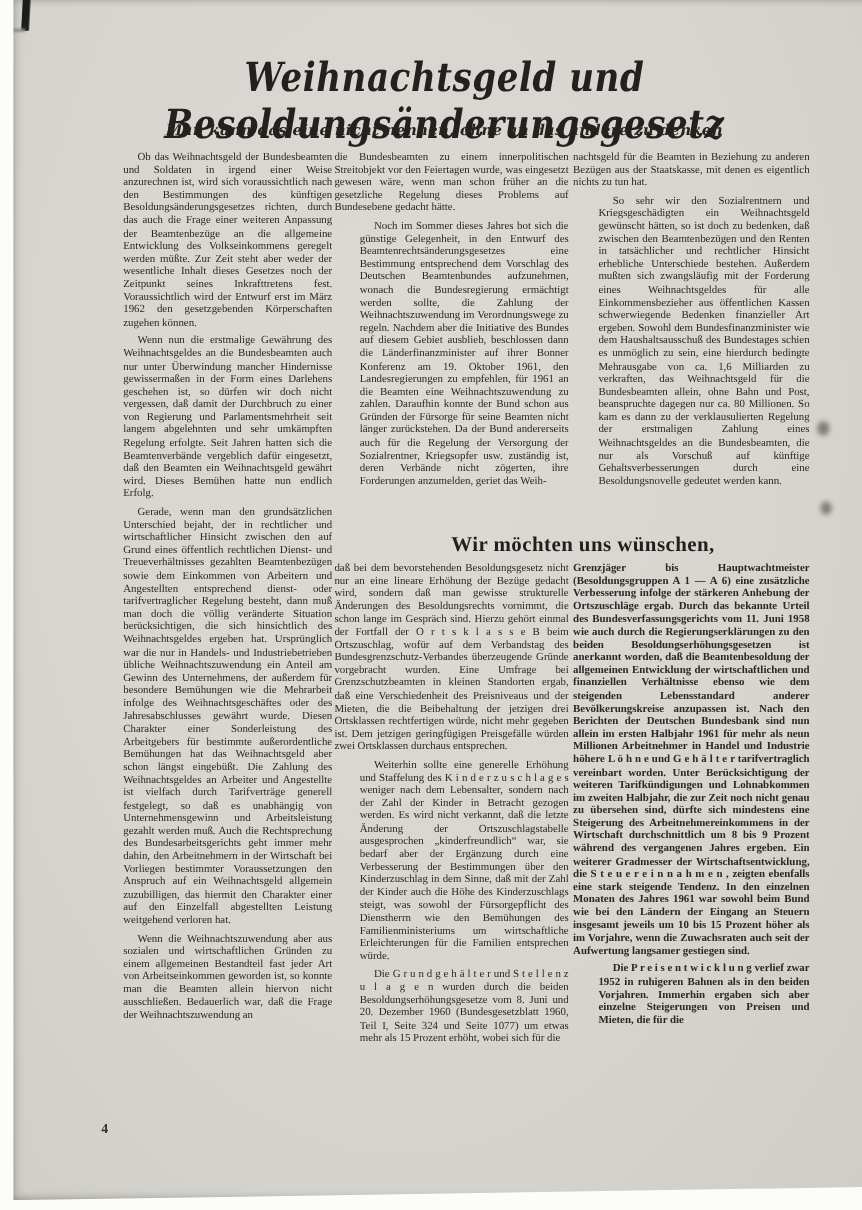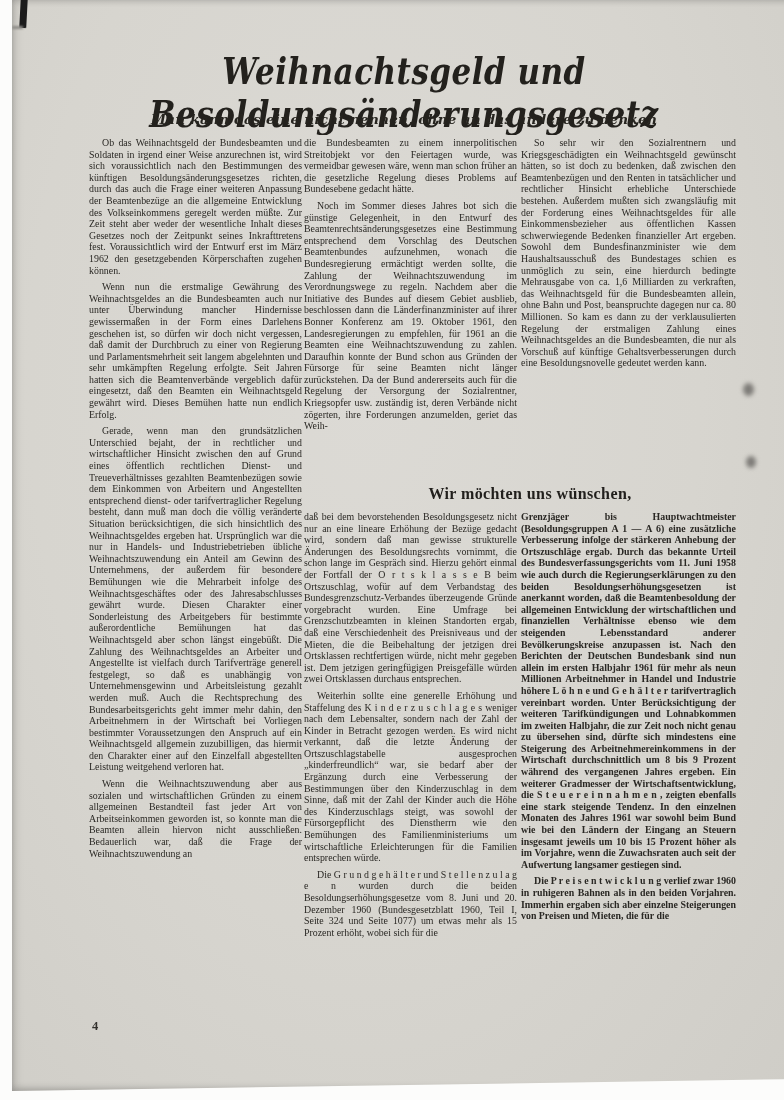--- a/index.html
+++ b/index.html
@@ -41,31 +41,31 @@
     font-family:"DejaVu Serif",serif;font-style:italic;font-weight:bold;
     font-size:13.5px;letter-spacing:.3px;color:#26241f;
   }
   .col{
     position:absolute;overflow:hidden;
     font-family:"Liberation Serif",serif;
     font-size:9.9px;line-height:11.6px;
     text-align:justify;color:#2a2824;
   }
   .col p{margin:0 0 5px 0;}
-  .col p.indent{text-indent:13px;}
+  .col p.indent{text-indent:13px;margin-left:23px;}
   .col1 {left:77px; top:137px;width:213px;height:880px;}
   .col2a{left:292px;top:137px;width:213px;height:344px;}
   .col3a{left:509px;top:137px;width:215px;height:344px;}
   .col2b{left:292px;top:511px;width:213px;height:478px;}
   .col3b{left:509px;top:511px;width:215px;height:540px;font-weight:bold;}
   .section-heading{
     position:absolute;left:388px;top:485px;width:260px;
     text-align:center;
     font-family:"Liberation Serif",serif;font-weight:bold;
-    font-size:16px;letter-spacing:.4px;color:#211f1c;
+    font-size:19px;letter-spacing:.4px;color:#211f1c;
   }
   .page-number{
     position:absolute;left:80px;top:1019px;
     font-family:"Liberation Serif",serif;font-weight:bold;
     font-size:12.5px;color:#33312d;
   }
 </style>
 </head>
 <body>
 
@@ -78,31 +78,32 @@
   <h1 class="title">Weihnachtsgeld und Besoldungsänderungsgesetz</h1>
   <div class="subtitle">Man kann das eine nicht nennen, ohne an das andere zu denken</div>
 
   <div class="col col1">
       <p class="indent">Ob das Weihnachtsgeld der Bundesbeamten und Soldaten in irgend einer Weise anzurechnen ist, wird sich voraussichtlich nach den Bestimmungen des künftigen Besoldungsänderungsgesetzes richten, durch das auch die Frage einer weiteren Anpassung der Beamtenbezüge an die allgemeine Entwicklung des Volkseinkommens geregelt werden müßte. Zur Zeit steht aber weder der wesentliche Inhalt dieses Gesetzes noch der Zeitpunkt seines Inkrafttretens fest. Voraussichtlich wird der Entwurf erst im März 1962 den gesetzgebenden Körperschaften zugehen können.</p>
       <p class="indent">Wenn nun die erstmalige Gewährung des Weihnachtsgeldes an die Bundesbeamten auch nur unter Überwindung mancher Hindernisse gewissermaßen in der Form eines Darlehens geschehen ist, so dürfen wir doch nicht vergessen, daß damit der Durchbruch zu einer von Regierung und Parlamentsmehrheit seit langem abgelehnten und sehr umkämpften Regelung erfolgte. Seit Jahren hatten sich die Beamtenverbände vergeblich dafür eingesetzt, daß den Beamten ein Weihnachtsgeld gewährt wird. Dieses Bemühen hatte nun endlich Erfolg.</p>
       <p class="indent">Gerade, wenn man den grundsätzlichen Unterschied bejaht, der in rechtlicher und wirtschaftlicher Hinsicht zwischen den auf Grund eines öffentlich rechtlichen Dienst- und Treueverhältnisses gezahlten Beamtenbezügen sowie dem Einkommen von Arbeitern und Angestellten entsprechend dienst- oder tarifvertraglicher Regelung besteht, dann muß man doch die völlig veränderte Situation berücksichtigen, die sich hinsichtlich des Weihnachtsgeldes ergeben hat. Ursprünglich war die nur in Handels- und Industriebetrieben übliche Weihnachtszuwendung ein Anteil am Gewinn des Unternehmens, der außerdem für besondere Bemühungen wie die Mehrarbeit infolge des Weihnachtsgeschäftes oder des Jahresabschlusses gewährt wurde. Diesen Charakter einer Sonderleistung des Arbeitgebers für bestimmte außerordentliche Bemühungen hat das Weihnachtsgeld aber schon längst eingebüßt. Die Zahlung des Weihnachtsgeldes an Arbeiter und Angestellte ist vielfach durch Tarifverträge generell festgelegt, so daß es unabhängig von Unternehmensgewinn und Arbeitsleistung gezahlt werden muß. Auch die Rechtsprechung des Bundesarbeitsgerichts geht immer mehr dahin, den Arbeitnehmern in der Wirtschaft bei Vorliegen bestimmter Voraussetzungen den Anspruch auf ein Weihnachtsgeld allgemein zuzubilligen, das hiermit den Charakter einer auf den Einzelfall abgestellten Leistung weitgehend verloren hat.</p>
       <p class="indent">Wenn die Weihnachtszuwendung aber aus sozialen und wirtschaftlichen Gründen zu einem allgemeinen Bestandteil fast jeder Art von Arbeitseinkommen geworden ist, so konnte man die Beamten allein hiervon nicht ausschließen. Bedauerlich war, daß die Frage der Weihnachtszuwendung an</p>
     </div>
   <div class="col col2a">
-      <p class="">die Bundesbeamten zu einem innerpolitischen Streitobjekt vor den Feiertagen wurde, was vermeidbar gewesen wäre, wenn man schon früher an die gesetzliche Regelung dieses Problems auf Bundesebene gedacht hätte.</p>
+      <p class="">die Bundesbeamten zu einem innerpolitischen Streitobjekt vor den Feiertagen wurde, was eingesetzt gewesen wäre, wenn man schon früher an die gesetzliche Regelung dieses Problems auf Bundesebene gedacht hätte.</p>
       <p class="indent">Noch im Sommer dieses Jahres bot sich die günstige Gelegenheit, in den Entwurf des Beamtenrechtsänderungsgesetzes eine Bestimmung entsprechend dem Vorschlag des Deutschen Beamtenbundes aufzunehmen, wonach die Bundesregierung ermächtigt werden sollte, die Zahlung der Weihnachtszuwendung im Verordnungswege zu regeln. Nachdem aber die Initiative des Bundes auf diesem Gebiet ausblieb, beschlossen dann die Länderfinanzminister auf ihrer Bonner Konferenz am 19. Oktober 1961, den Landesregierungen zu empfehlen, für 1961 an die Beamten eine Weihnachtszuwendung zu zahlen. Daraufhin konnte der Bund schon aus Gründen der Fürsorge für seine Beamten nicht länger zurückstehen. Da der Bund andererseits auch für die Regelung der Versorgung der Sozialrentner, Kriegsopfer usw. zuständig ist, deren Verbände nicht zögerten, ihre Forderungen anzumelden, geriet das Weih-</p>
     </div>
   <div class="col col3a">
+      <p class="">nachtsgeld für die Beamten in Beziehung zu anderen Bezügen aus der Staatskasse, mit denen es eigentlich nichts zu tun hat.</p>
       <p class="indent">So sehr wir den Sozialrentnern und Kriegsgeschädigten ein Weihnachtsgeld gewünscht hätten, so ist doch zu bedenken, daß zwischen den Beamtenbezügen und den Renten in tatsächlicher und rechtlicher Hinsicht erhebliche Unterschiede bestehen. Außerdem mußten sich zwangsläufig mit der Forderung eines Weihnachtsgeldes für alle Einkommensbezieher aus öffentlichen Kassen schwerwiegende Bedenken finanzieller Art ergeben. Sowohl dem Bundesfinanzminister wie dem Haushaltsausschuß des Bundestages schien es unmöglich zu sein, eine hierdurch bedingte Mehrausgabe von ca. 1,6 Milliarden zu verkraften, das Weihnachtsgeld für die Bundesbeamten allein, ohne Bahn und Post, beanspruchte dagegen nur ca. 80 Millionen. So kam es dann zu der verklausulierten Regelung der erstmaligen Zahlung eines Weihnachtsgeldes an die Bundesbeamten, die nur als Vorschuß auf künftige Gehaltsverbesserungen durch eine Besoldungsnovelle gedeutet werden kann.</p>
     </div>
   <div class="section-heading">Wir möchten uns wünschen,</div>
   <div class="col col2b">
       <p class="">daß bei dem bevorstehenden Besoldungsgesetz nicht nur an eine lineare Erhöhung der Bezüge gedacht wird, sondern daß man gewisse strukturelle Änderungen des Besoldungsrechts vornimmt, die schon lange im Gespräch sind. Hierzu gehört einmal der Fortfall der O r t s k l a s s e B beim Ortszuschlag, wofür auf dem Verbandstag des Bundesgrenzschutz-Verbandes überzeugende Gründe vorgebracht wurden. Eine Umfrage bei Grenzschutzbeamten in kleinen Standorten ergab, daß eine Verschiedenheit des Preisniveaus und der Mieten, die die Beibehaltung der jetzigen drei Ortsklassen rechtfertigen würde, nicht mehr gegeben ist. Dem jetzigen geringfügigen Preisgefälle würden zwei Ortsklassen durchaus entsprechen.</p>
       <p class="indent">Weiterhin sollte eine generelle Erhöhung und Staffelung des K i n d e r z u s c h l a g e s weniger nach dem Lebensalter, sondern nach der Zahl der Kinder in Betracht gezogen werden. Es wird nicht verkannt, daß die letzte Änderung der Ortszuschlagstabelle ausgesprochen „kinderfreundlich“ war, sie bedarf aber der Ergänzung durch eine Verbesserung der Bestimmungen über den Kinderzuschlag in dem Sinne, daß mit der Zahl der Kinder auch die Höhe des Kinderzuschlags steigt, was sowohl der Fürsorgepflicht des Dienstherrn wie den Bemühungen des Familienministeriums um wirtschaftliche Erleichterungen für die Familien entsprechen würde.</p>
       <p class="indent">Die G r u n d g e h ä l t e r und S t e l l e n z u l a g e n wurden durch die beiden Besoldungserhöhungsgesetze vom 8. Juni und 20. Dezember 1960 (Bundesgesetzblatt 1960, Teil I, Seite 324 und Seite 1077) um etwas mehr als 15 Prozent erhöht, wobei sich für die</p>
     </div>
   <div class="col col3b">
       <p class="">Grenzjäger bis Hauptwachtmeister (Besoldungsgruppen A 1 — A 6) eine zusätzliche Verbesserung infolge der stärkeren Anhebung der Ortszuschläge ergab. Durch das bekannte Urteil des Bundesverfassungsgerichts vom 11. Juni 1958 wie auch durch die Regierungserklärungen zu den beiden Besoldungserhöhungsgesetzen ist anerkannt worden, daß die Beamtenbesoldung der allgemeinen Entwicklung der wirtschaftlichen und finanziellen Verhältnisse ebenso wie dem steigenden Lebensstandard anderer Bevölkerungskreise anzupassen ist. Nach den Berichten der Deutschen Bundesbank sind nun allein im ersten Halbjahr 1961 für mehr als neun Millionen Arbeitnehmer in Handel und Industrie höhere L ö h n e und G e h ä l t e r tarifvertraglich vereinbart worden. Unter Berücksichtigung der weiteren Tarifkündigungen und Lohnabkommen im zweiten Halbjahr, die zur Zeit noch nicht genau zu übersehen sind, dürfte sich mindestens eine Steigerung des Arbeitnehmereinkommens in der Wirtschaft durchschnittlich um 8 bis 9 Prozent während des vergangenen Jahres ergeben. Ein weiterer Gradmesser der Wirtschaftsentwicklung, die S t e u e r e i n n a h m e n , zeigten ebenfalls eine stark steigende Tendenz. In den einzelnen Monaten des Jahres 1961 war sowohl beim Bund wie bei den Ländern der Eingang an Steuern insgesamt jeweils um 10 bis 15 Prozent höher als im Vorjahre, wenn die Zuwachsraten auch seit der Aufwertung langsamer gestiegen sind.</p>
-      <p class="indent">Die P r e i s e n t w i c k l u n g verlief zwar 1960 in ruhigeren Bahnen als in den beiden Vorjahren. Immerhin ergaben sich aber einzelne Steigerungen von Preisen und Mieten, die für die</p>
+      <p class="indent">Die P r e i s e n t w i c k l u n g verlief zwar 1952 in ruhigeren Bahnen als in den beiden Vorjahren. Immerhin ergaben sich aber einzelne Steigerungen von Preisen und Mieten, die für die</p>
     </div>
 
   <div class="page-number">4</div>
 </div>
 
 </body></html>

